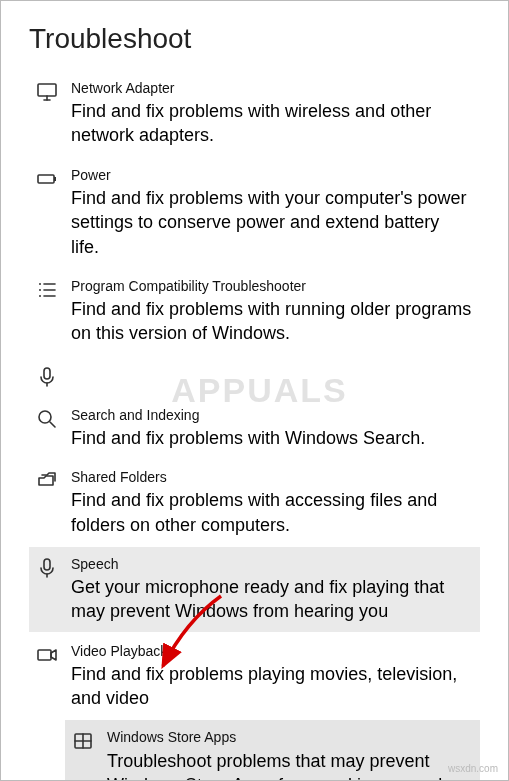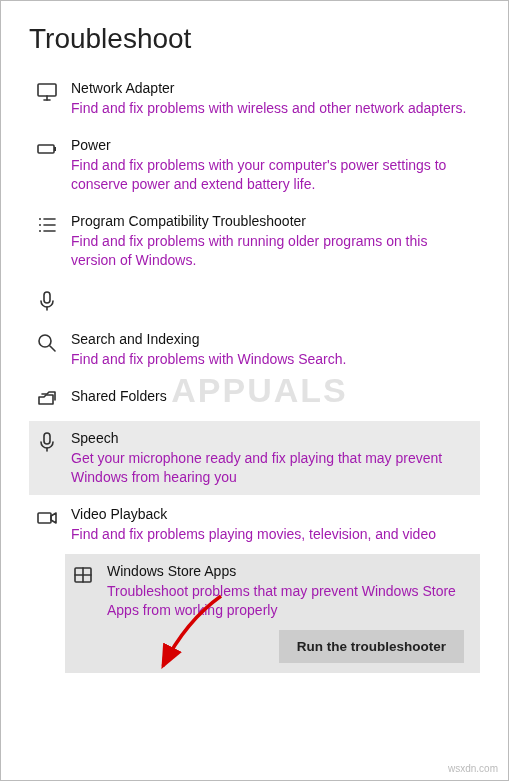--- a/index.html
+++ b/index.html
@@ -46,22 +46,22 @@
     flex: 1;
     padding-left: 10px;
   }
   .item-title {
     font-size: 14px;
     color: #111;
     line-height: 1.3;
     margin-bottom: 2px;
   }
   .item-desc {
-    font-size: 14px;
-    color: #a21caf;
+    font-size: 18px;
+    color: #000000;
     line-height: 1.35;
   }
   .btn-row {
     display: flex;
     justify-content: flex-end;
     padding: 10px 8px 2px 0;
   }
   .run-btn {
     background: #ccc;
     border: none;
@@ -174,20 +174,21 @@
       </div>
       <div class="item">
     <div class="icon-wrap">
           <svg width="22" height="22">
             <path d="M3 8h5l2-2h7v9H3z" stroke="#333" stroke-width="1.6" fill="none" stroke-linecap="round" stroke-linejoin="round"></path>
             <path d="M6 5h5l2-2h6v8" stroke="#333" stroke-width="1.6" fill="none" stroke-linecap="round" stroke-linejoin="round"></path>
           </svg>
         </div>
     <div class="text-wrap">
       <div class="item-title">Shared Folders</div>
+      <div class="item-desc">Find and fix problems with accessing files and folders on other computers.</div>
 
     </div>
       </div>
       <div class="item highlight">
     <div class="icon-wrap">
           <svg width="22" height="22">
             <rect x="8" y="2" width="6" height="11" rx="3" stroke="#333" stroke-width="1.6" fill="none" stroke-linecap="round" stroke-linejoin="round"></rect>
             <path d="M5 11a6 6 0 0 0 12 0" stroke="#333" stroke-width="1.6" fill="none" stroke-linecap="round" stroke-linejoin="round"></path>
             <line x1="11" y1="17" x2="11" y2="20" stroke="#333" stroke-width="1.6" fill="none" stroke-linecap="round" stroke-linejoin="round"></line>
           </svg>

